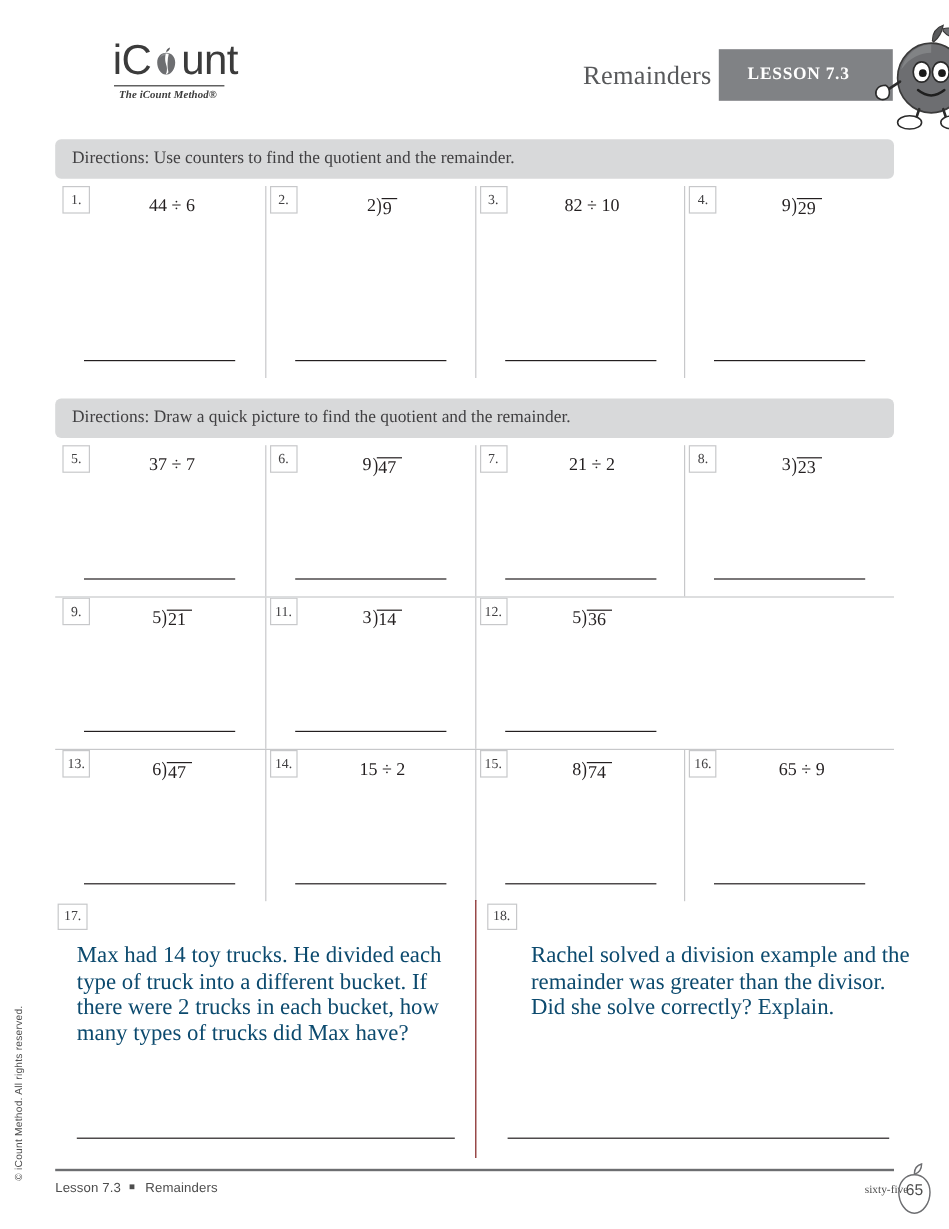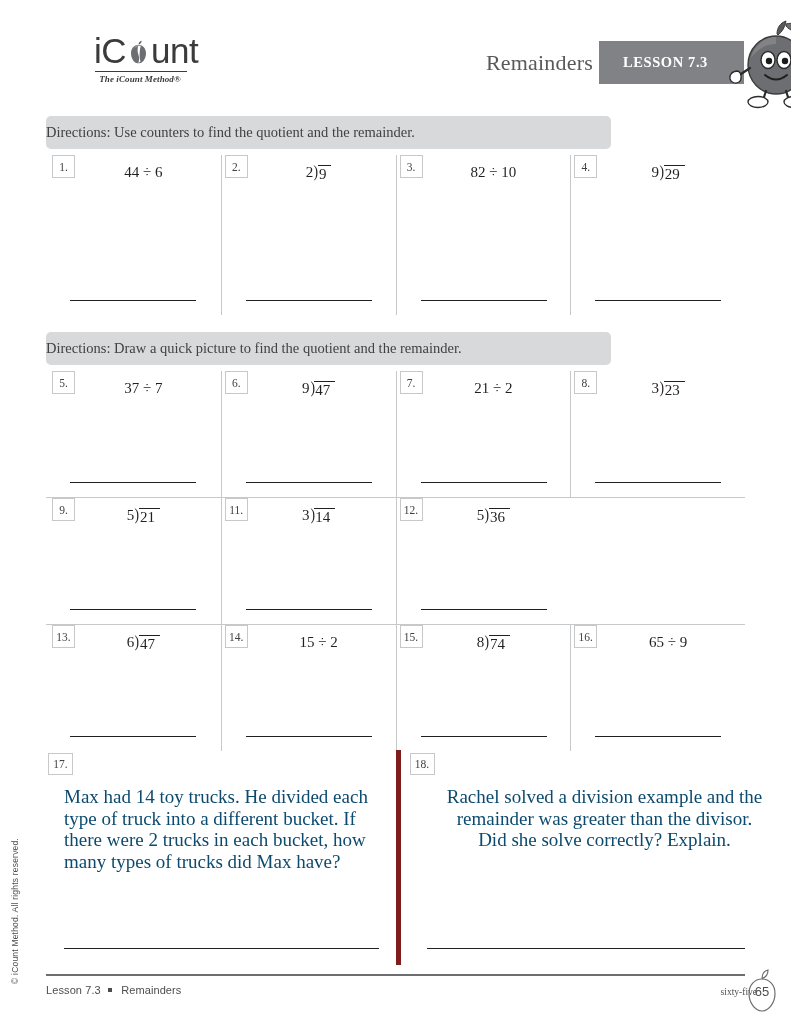--- a/index.html
+++ b/index.html
@@ -98,26 +98,27 @@
   .mascot {
     position: absolute;
     left: 672px; top: 20px;
     width: 112px; height: 90px;
   }
 
   
   .dir-bar {
     position: absolute;
     left: 46px;
-    width: 565px;
+    width: 699px;
     height: 33px;
     background: #d8d9da;
     border-radius: 5px;
     display: flex;
     align-items: center;
+    padding-left: 14px;
     font-size: 14.5px;
     color: #414042;
   }
   .dir-bar-1 { top: 116px; }
   .dir-bar-2 { top: 332px; }
 
   
   .grid {
     position: absolute;
     left: 46px;
@@ -202,21 +203,21 @@
     position: absolute;
     left: 46px; top: 750px;
     width: 699px; height: 215px;
     display: flex;
   }
   .wp-cell {
     position: relative;
     width: 349.5px;
     height: 100%;
   }
-  .wp-cell + .wp-cell { border-left: 5px solid #7f1d1d; text-align: center; }
+  .wp-cell + .wp-cell { border-left: 1px solid #7f1d1d; }
   .wp-badge {
     position: absolute;
     left: 2px; top: 3px;
     min-width: 25px; height: 22px;
     border: 1px solid #c7c8ca;
     background: #fff;
     font-size: 11.5px;
     color: #414042;
     display: flex;
     align-items: center;

